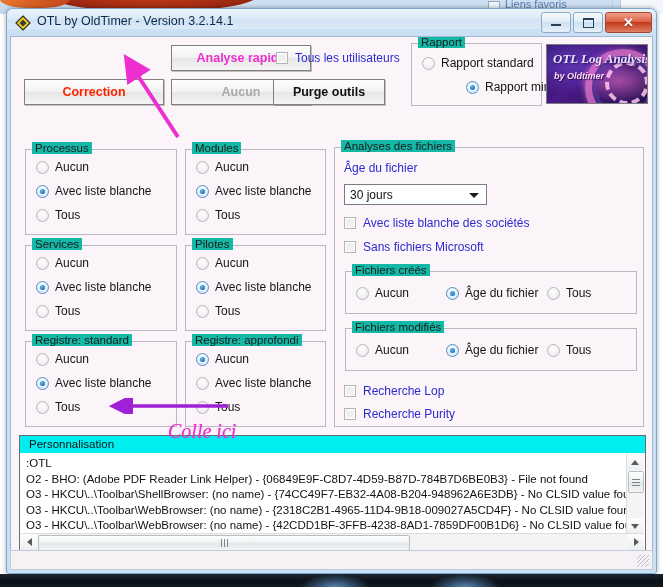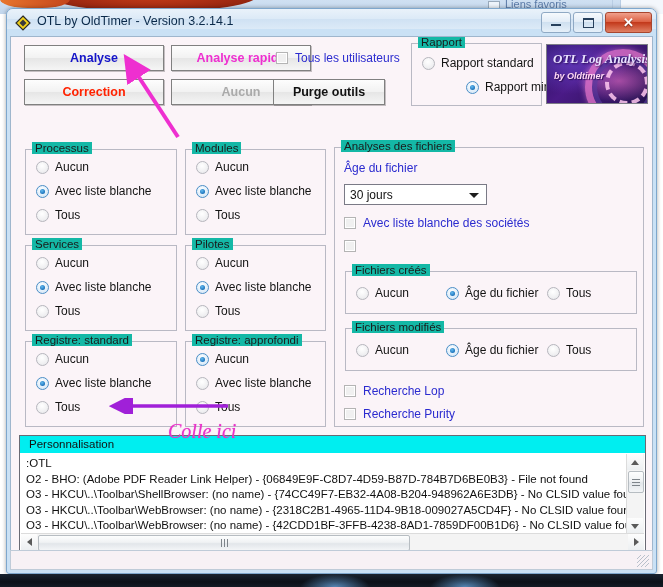--- a/index.html
+++ b/index.html
@@ -329,21 +329,20 @@
         </div>
         <div class="winbtn close">
           <span class="glyph-close">✕</span>
         </div>
       </div>
     </div>
 
     <div class="client">
 
       <div class="toolbar">
-        <div class="btn" id="btn-analyse">Analyse</div>
         <div class="btn" id="btn-analyse-rapide">Analyse rapide</div>
         <div class="btn" id="btn-correction">Correction</div>
         <div class="btn" id="btn-aucun">Aucun</div>
         <div class="btn" id="btn-purge">Purge outils</div>
 
         <div class="cb-row" style="left:265px; top:14px;">
           <span class="cbox"></span>
           <span class="cb-label">Tous les utilisateurs</span>
         </div>
 
@@ -473,20 +472,21 @@
           <span class="arrow"></span>
         </div>
 
         <div class="cb-row" style="left:9px; top:68px;">
           <span class="cbox"></span>
           <span class="cb-label">Avec liste blanche des sociétés</span>
         </div>
 
         <div class="cb-row" style="left:9px; top:92px;">
           <span class="cbox"></span>
+          <span class="cb-label">Sans fichiers Microsoft</span>
         </div>
 
         <div class="group" id="grp-crees">
           <span class="g-title">Fichiers créés</span>
           <div class="radio-row" style="left:10px; top:14px;">
             <span class="radio"></span>
             <span class="r-label">Aucun</span>
           </div>
           <div class="radio-row" style="left:100px; top:14px;">
             <span class="radio on"></span>

